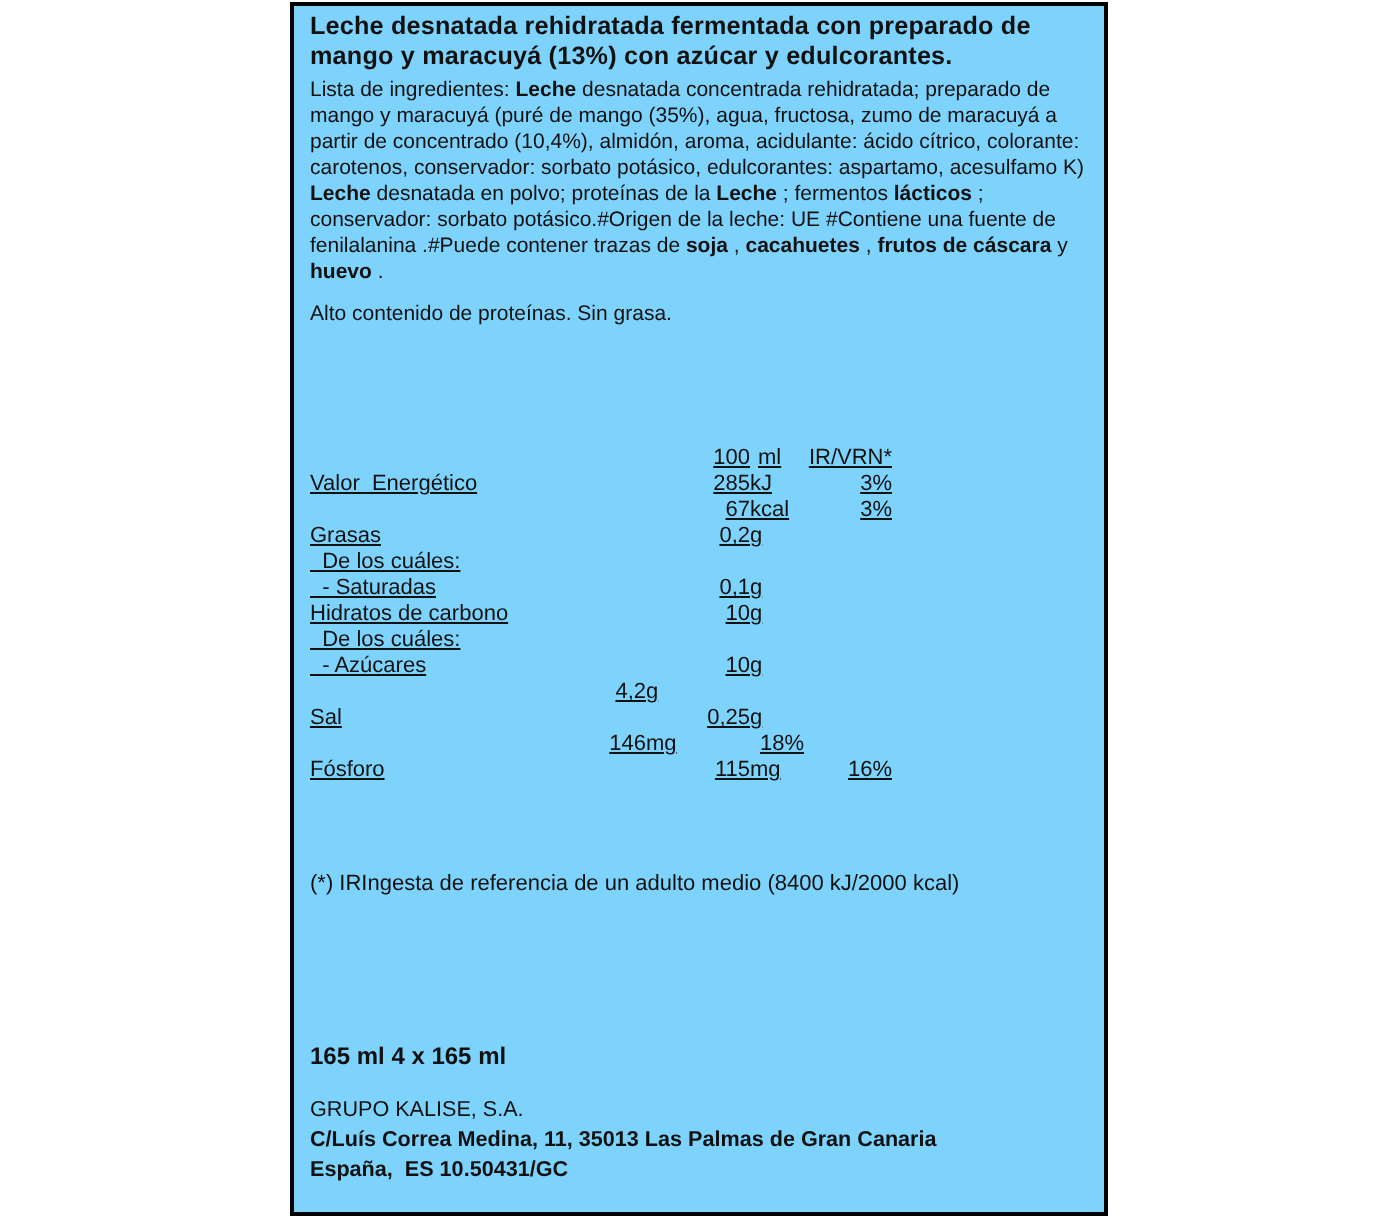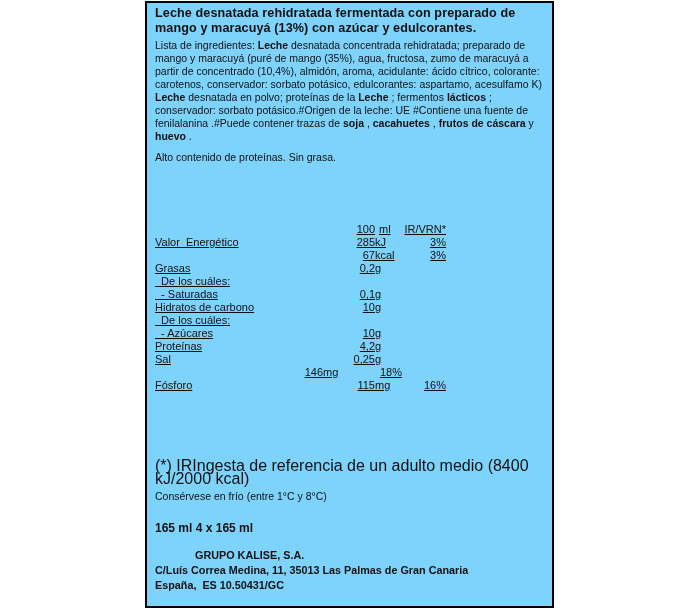--- a/index.html
+++ b/index.html
@@ -37,26 +37,26 @@
     grid-template-columns: 168px 52px 27px 44px;
     font-size: 11px;
     line-height: 13px;
     text-decoration: underline;
   }
   .nrow .nname { white-space: pre; }
   .nrow .nnum  { text-align: right; white-space: pre; }
   .nrow .nunit { text-align: left; white-space: pre; }
   .nrow .nri   { text-align: right; white-space: pre; }
   .nrow.header .nunit { padding-left: 4px; }
-  .footnote { top: 456px; font-size: 16px; line-height: 13px; }
+  .footnote { top: 433px; font-size: 11px; line-height: 13px; }
   .storage  { top: 487px; font-size: 10.5px; line-height: 13px; }
   .pack     { top: 518px; font-size: 12px; font-weight: bold; line-height: 14px; }
   .mfr      { top: 545px; font-size: 10.8px; line-height: 14.8px; }
   .mfr div  { white-space: pre; font-weight: bold; }
-  .mfr .mfr-name { font-weight: bold; margin-left: 40px; }
+  .mfr .mfr-name { font-weight: normal; }
 </style>
 </head>
 <body>
 
 <div class="label-box">
 
   <p class="abs title">Leche desnatada rehidratada fermentada con preparado de mango y maracuyá (13%) con azúcar y edulcorantes.</p>
 
   <p class="abs ingredients"><span>Lista de ingredientes: </span><b>Leche</b><span> desnatada concentrada rehidratada; preparado de mango y maracuyá (puré de mango (35%), agua, fructosa, zumo de maracuyá a partir de concentrado (10,4%), almidón, aroma, acidulante: ácido cítrico, colorante: carotenos, conservador: sorbato potásico, edulcorantes: aspartamo, acesulfamo K) </span><b>Leche</b><span> desnatada en polvo; proteínas de la </span><b>Leche</b><span> ; fermentos </span><b>lácticos</b><span> ; conservador: sorbato potásico.#Origen de la leche: UE #Contiene una fuente de fenilalanina .#Puede contener trazas de </span><b>soja</b><span> , </span><b>cacahuetes</b><span> , </span><b>frutos de cáscara</b><span> y </span><b>huevo</b><span> .</span></p>
 
@@ -111,21 +111,20 @@
         <span class="nunit"></span>
         <span class="nri"></span>
       </div>
       <div class="nrow">
         <span class="nname">  - Azúcares</span>
         <span class="nnum">10</span>
         <span class="nunit">g</span>
         <span class="nri"></span>
       </div>
       <div class="nrow">
-        <span class="nname">Proteínas</span>
         <span class="nnum">4,2</span>
         <span class="nunit">g</span>
         <span class="nri"></span>
       </div>
       <div class="nrow">
         <span class="nname">Sal</span>
         <span class="nnum">0,25</span>
         <span class="nunit">g</span>
         <span class="nri"></span>
       </div>
@@ -137,21 +136,20 @@
       <div class="nrow">
         <span class="nname">Fósforo</span>
         <span class="nnum">115</span>
         <span class="nunit">mg</span>
         <span class="nri">16%</span>
       </div>
     </div>
 
   <p class="abs footnote">(*) IRIngesta de referencia de un adulto medio (8400 kJ/2000 kcal)</p>
 
-  <p class="abs storage">Consérvese en frío (entre 1°C y 8°C)</p>
 
   <p class="abs pack">165 ml 4 x 165 ml</p>
 
   <div class="abs mfr">
     <div class="mfr-name">GRUPO KALISE, S.A.</div>
     <div>C/Luís Correa Medina, 11, 35013 Las Palmas de Gran Canaria</div>
     <div>España,  ES 10.50431/GC</div>
   </div>
 
 </div>

